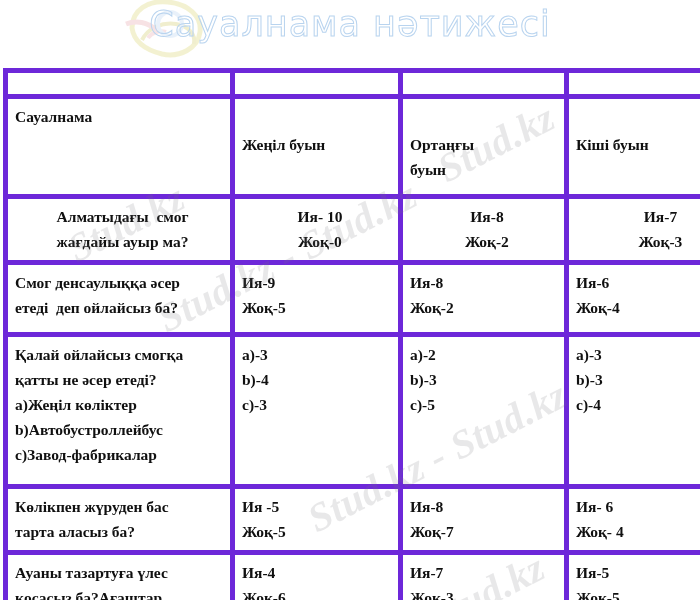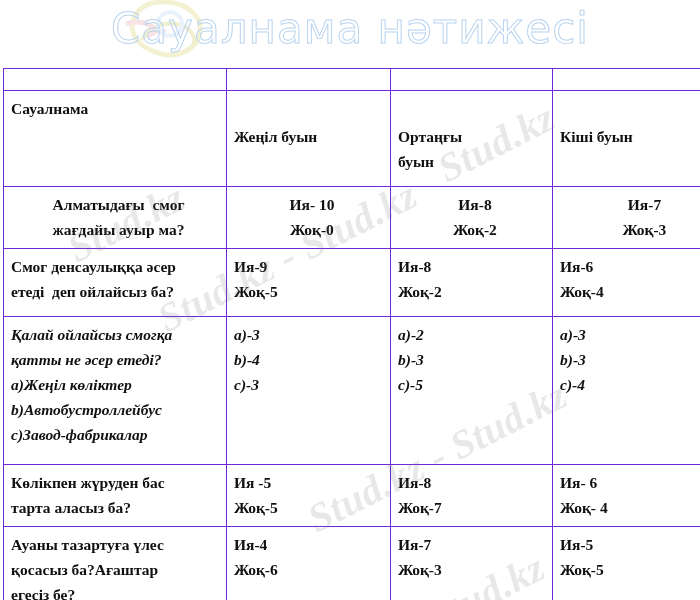--- a/index.html
+++ b/index.html
@@ -50,21 +50,21 @@
     height: 72px;
     opacity: 0.30;
   }
   #title-text {
     position: absolute;
     left: 0;
     top: 4px;
     width: 700px;
     text-align: center;
     font-family: "DejaVu Sans", "Liberation Sans", sans-serif;
-    font-size: 42px;
+    font-size: 35px;
     font-weight: 400;
     letter-spacing: 1px;
     color: transparent;
     -webkit-text-stroke: 1px #b9d4ef;
     text-shadow: 0 0 0 rgba(0,0,0,0);
   }
 
   
   #survey-table-wrap {
     position: absolute;
@@ -73,21 +73,21 @@
     width: 694px;
     z-index: 1;
   }
   table.survey {
     border-collapse: collapse;
     table-layout: fixed;
     width: 694px;
     background: transparent;
   }
   table.survey td {
-    border: 1px solid #6d28d9;
+    border: 5px solid #6d28d9;
     vertical-align: top;
     padding: 5px 0 4px 7px;
     font-family: "Liberation Serif", "DejaVu Serif", serif;
     font-size: 15.5px;
     font-weight: 700;
     color: #101010;
     line-height: 1.62;
     background: transparent;
   }
   td.spacer-cell {
@@ -98,21 +98,21 @@
   .col-a  { width: 156px; }
   .col-b  { width: 154px; }
   .col-c  { width: 169px; }
 
   .cell-line { display: block; white-space: pre-wrap; }
 
   tr.r-head td  { height: 86px; }
   tr.r-head .hdr-sub { padding-top: 28px; }
   tr.r1 td { height: 52px; text-align: center; }
   tr.r2 td { height: 58px; }
-  tr.r3 td { height: 138px; font-style: italic; }
+  tr.r3 td { height: 138px; }
   tr.r4 td { height: 52px; }
   tr.r5 td { height: 74px; }
 </style>
 </head>
 <body>
 
 <div id="title-area">
   <div id="brand-logo">
     <svg viewBox="0 0 96 72" width="96" height="72" aria-hidden="true">
       <path d="M14 34 C14 16, 30 6, 50 8 C70 10, 84 22, 82 38 C80 54, 62 64, 44 60 C28 56, 16 48, 14 34 Z" fill="none" stroke="#d8d46a" stroke-width="5"></path>

